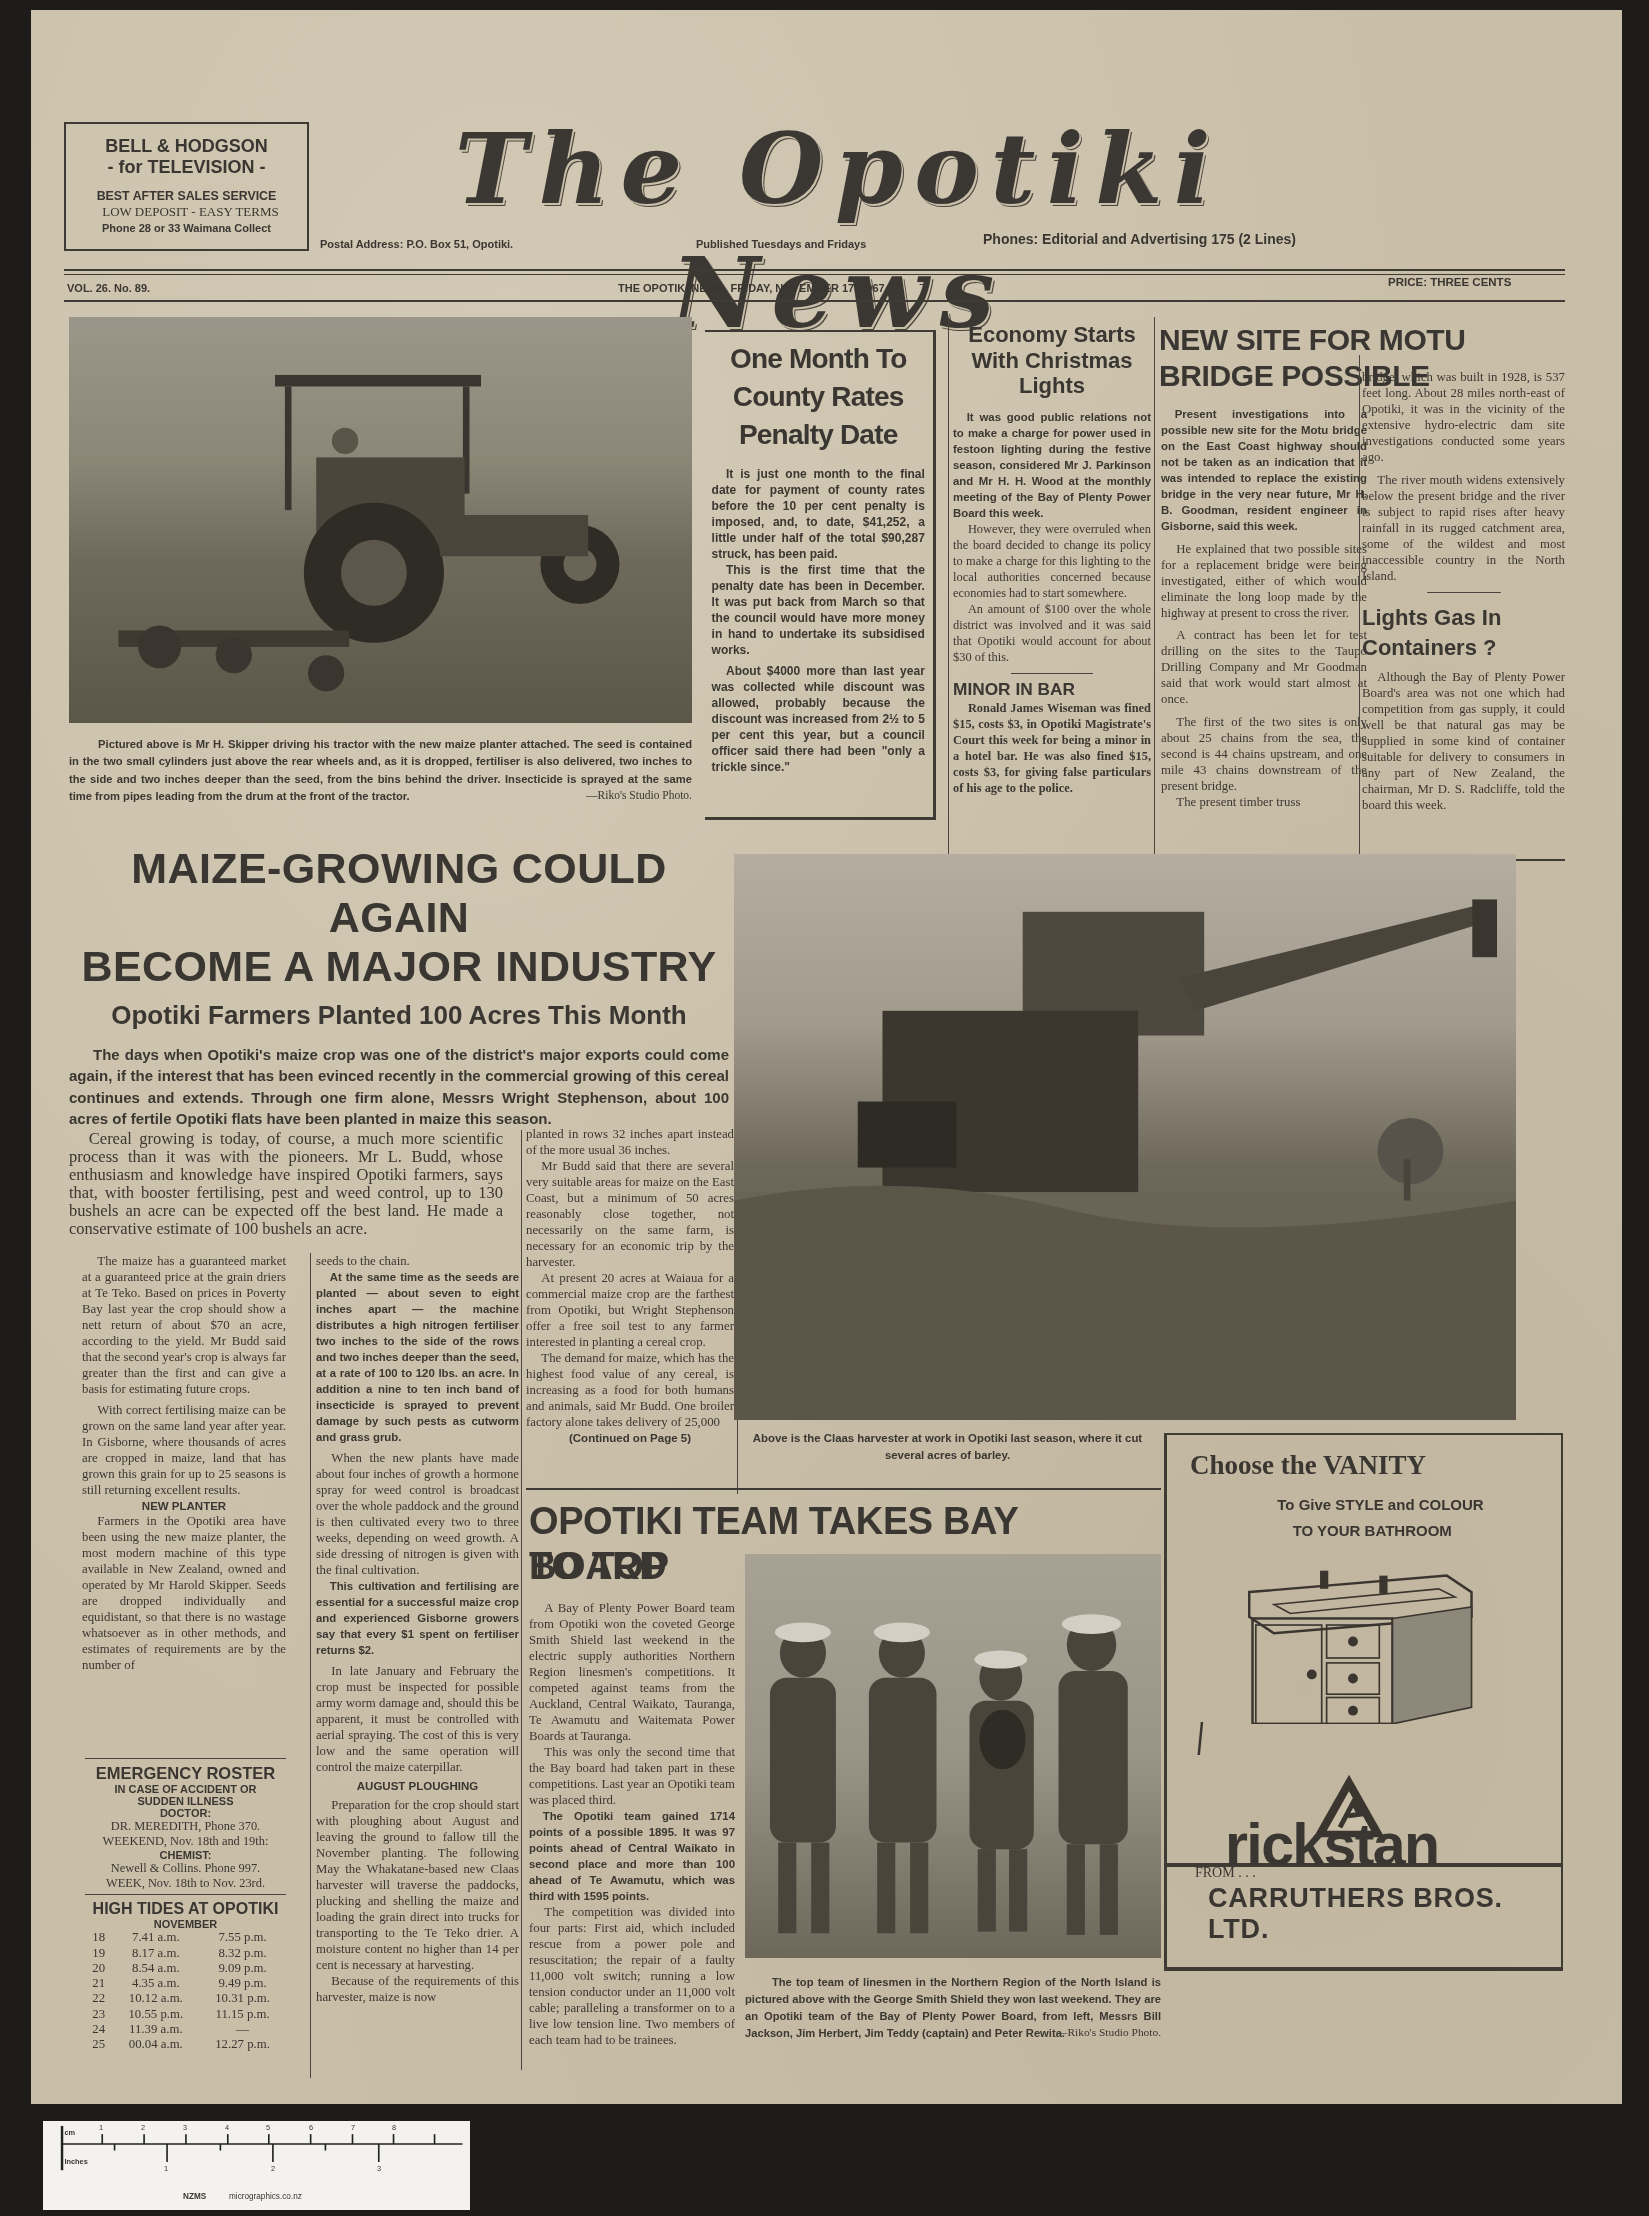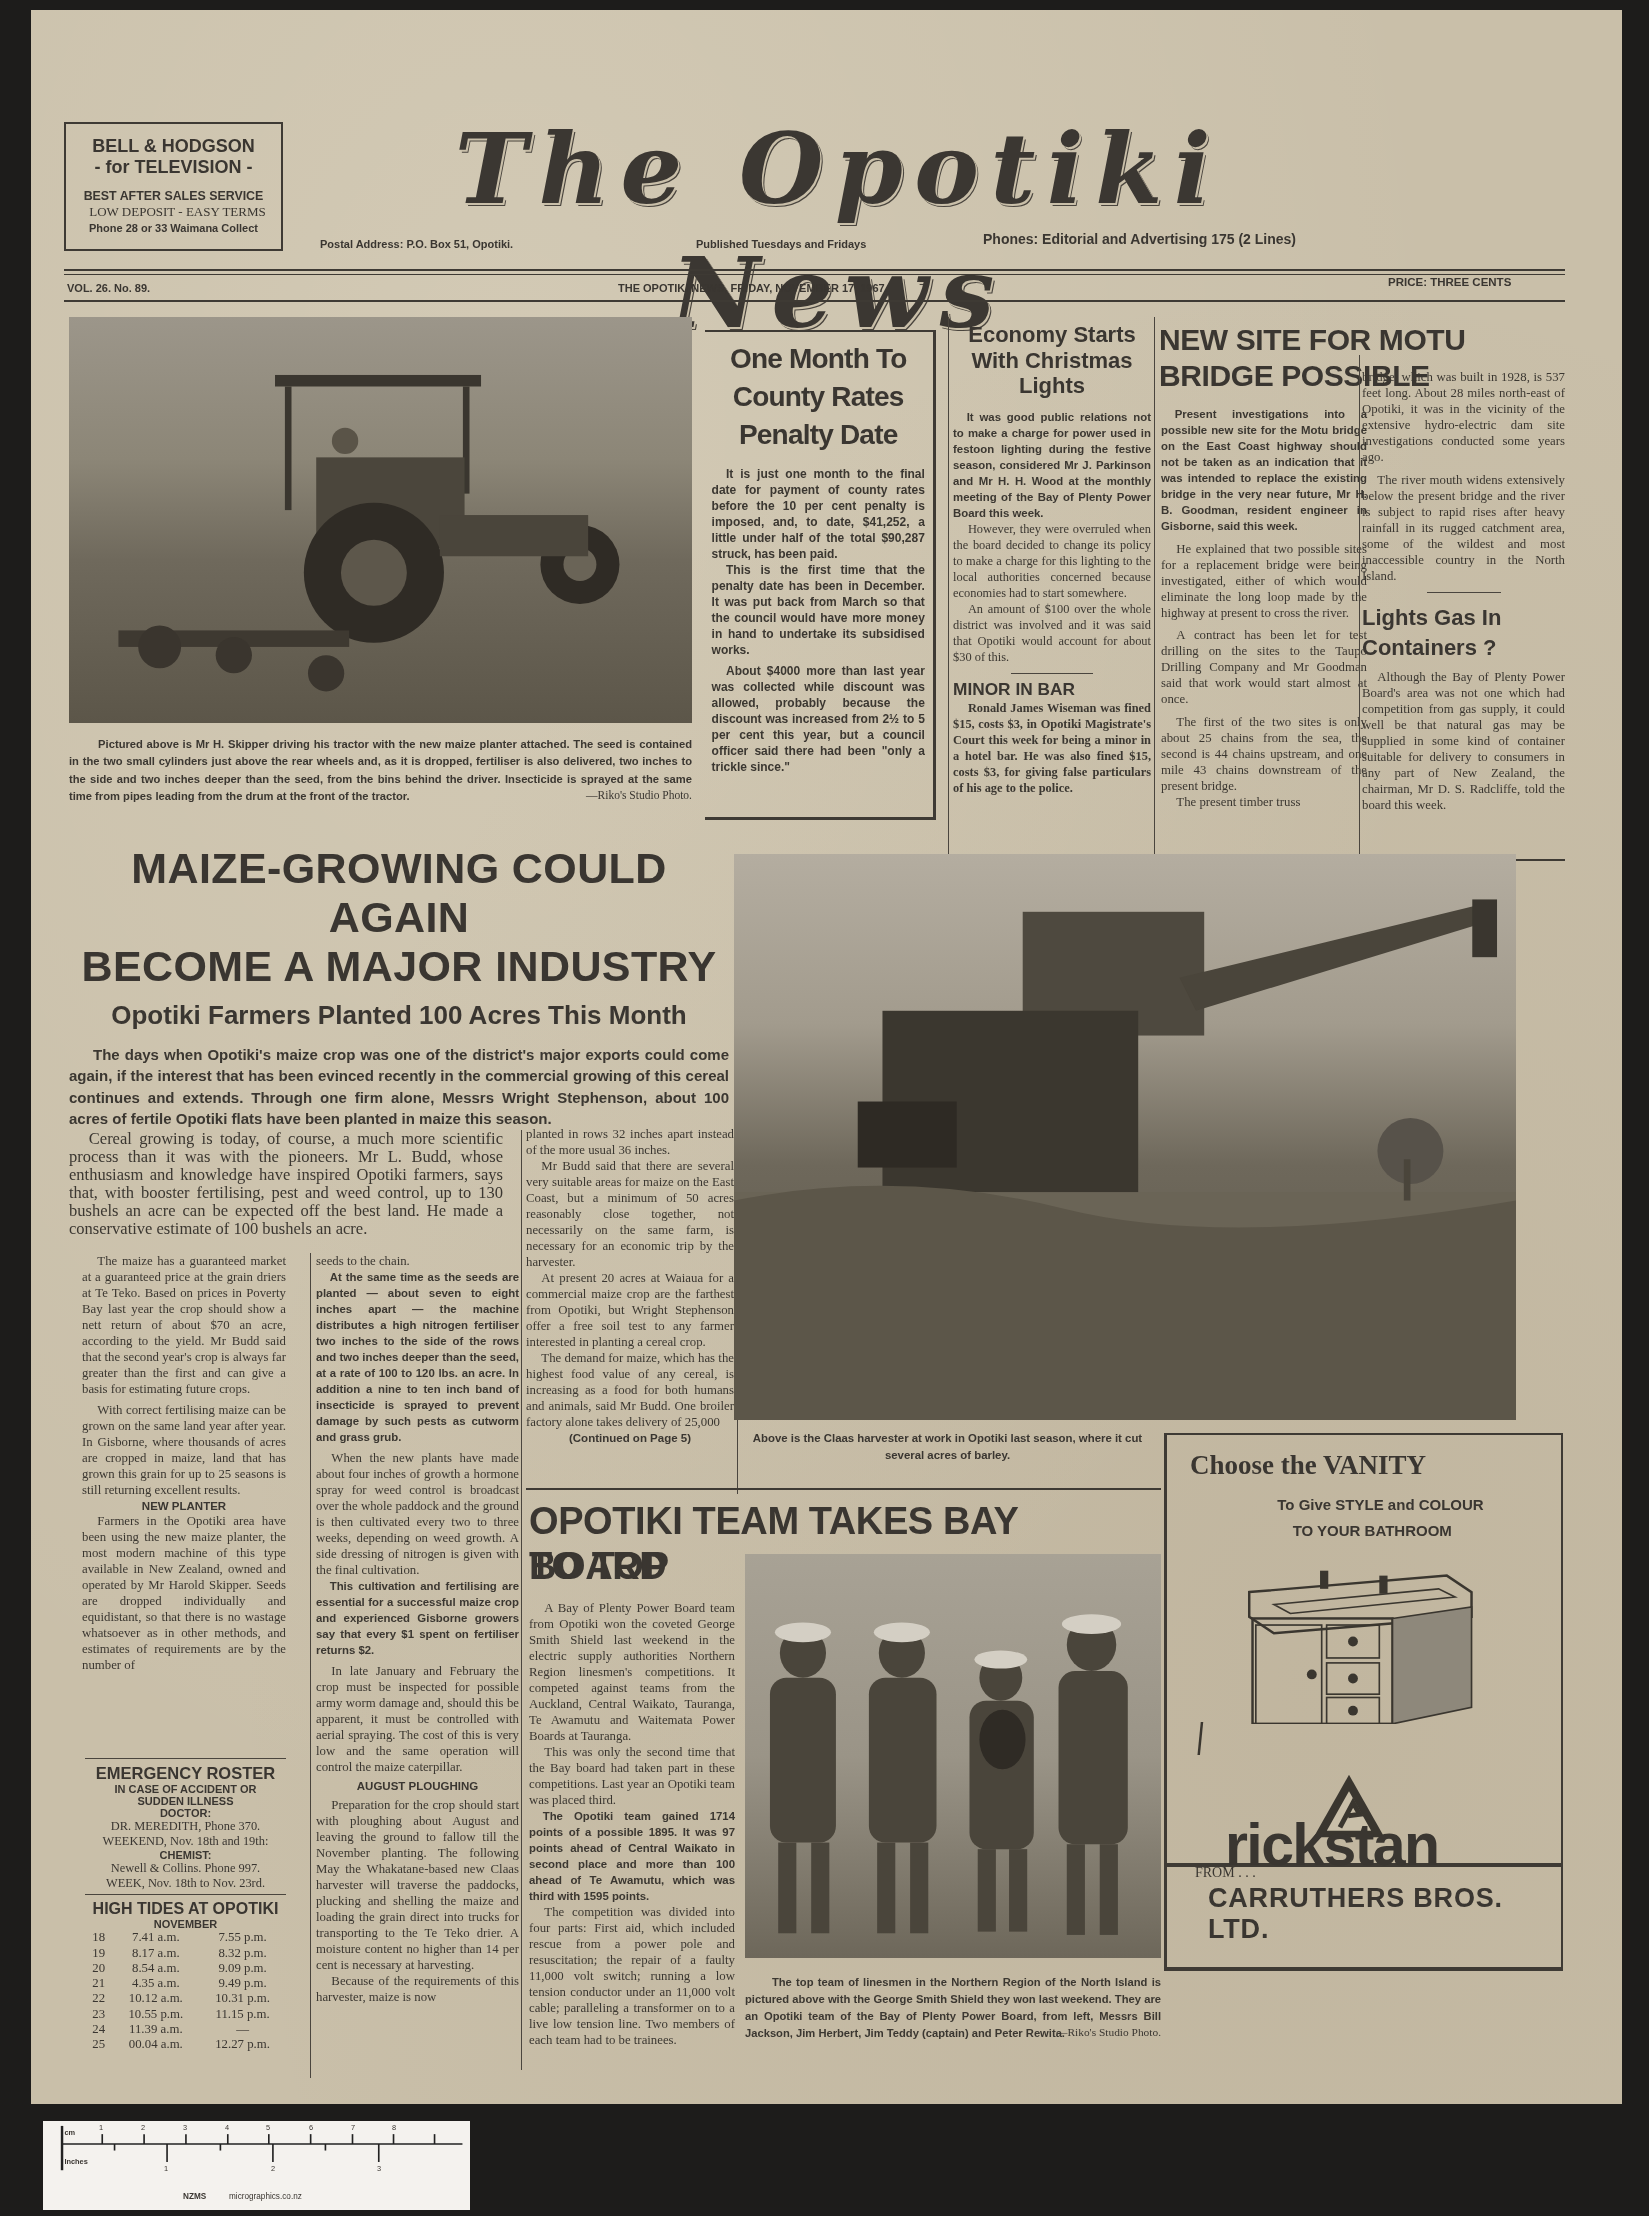--- a/index.html
+++ b/index.html
@@ -19,21 +19,21 @@
   .photo { position: absolute; overflow: hidden; background: #7a7467; }
   .center { text-align: center; }
   .tides { width: 100%; font-size: 12.8px; line-height: 15.3px; border-collapse: collapse; }
   .tides td { padding: 0 3.3px; margin-top: 8px; }
 </style>
 </head>
 <body>
 
 <div class="paper">
 
-  <div class="abs box" style="left:33px;top:112px;width:219px;height:129px;text-align:center;padding-top:11.5px;">
+  <div class="abs box" style="left:33px;top:112px;width:245px;height:129px;text-align:center;padding-top:11.5px;">
     <div class="sans" style="font-weight:700;font-size:18px;">BELL &amp; HODGSON</div>
     <div class="sans" style="font-weight:700;font-size:18px;">- for TELEVISION -</div>
     <div class="sans" style="font-weight:700;font-size:12.4px;margin-top:11px;">BEST AFTER SALES SERVICE</div>
     <div style="font-size:13px;margin-top:1.6px;margin-left:8px;">LOW DEPOSIT - EASY TERMS</div>
     <div class="sans" style="font-weight:700;font-size:11px;margin-top:1.6px;">Phone 28 or 33 Waimana Collect</div>
   </div>
 
   <div class="abs" style="left:346px;top:97px;width:923px;text-align:center;font-family:'DejaVu Serif',serif;font-weight:700;font-size:97px;letter-spacing:11.5px;color:#3b3732;line-height:124px;font-style:italic;text-shadow:1.6px 1.6px 0 #c9bfa9, 2.5px 2.5px 0 #4a453e;">The Opotiki News</div>
 
   <div class="abs sans" style="left:289px;top:228px;font-size:11px;font-weight:700;">Postal Address: P.O. Box 51, Opotiki.</div>

